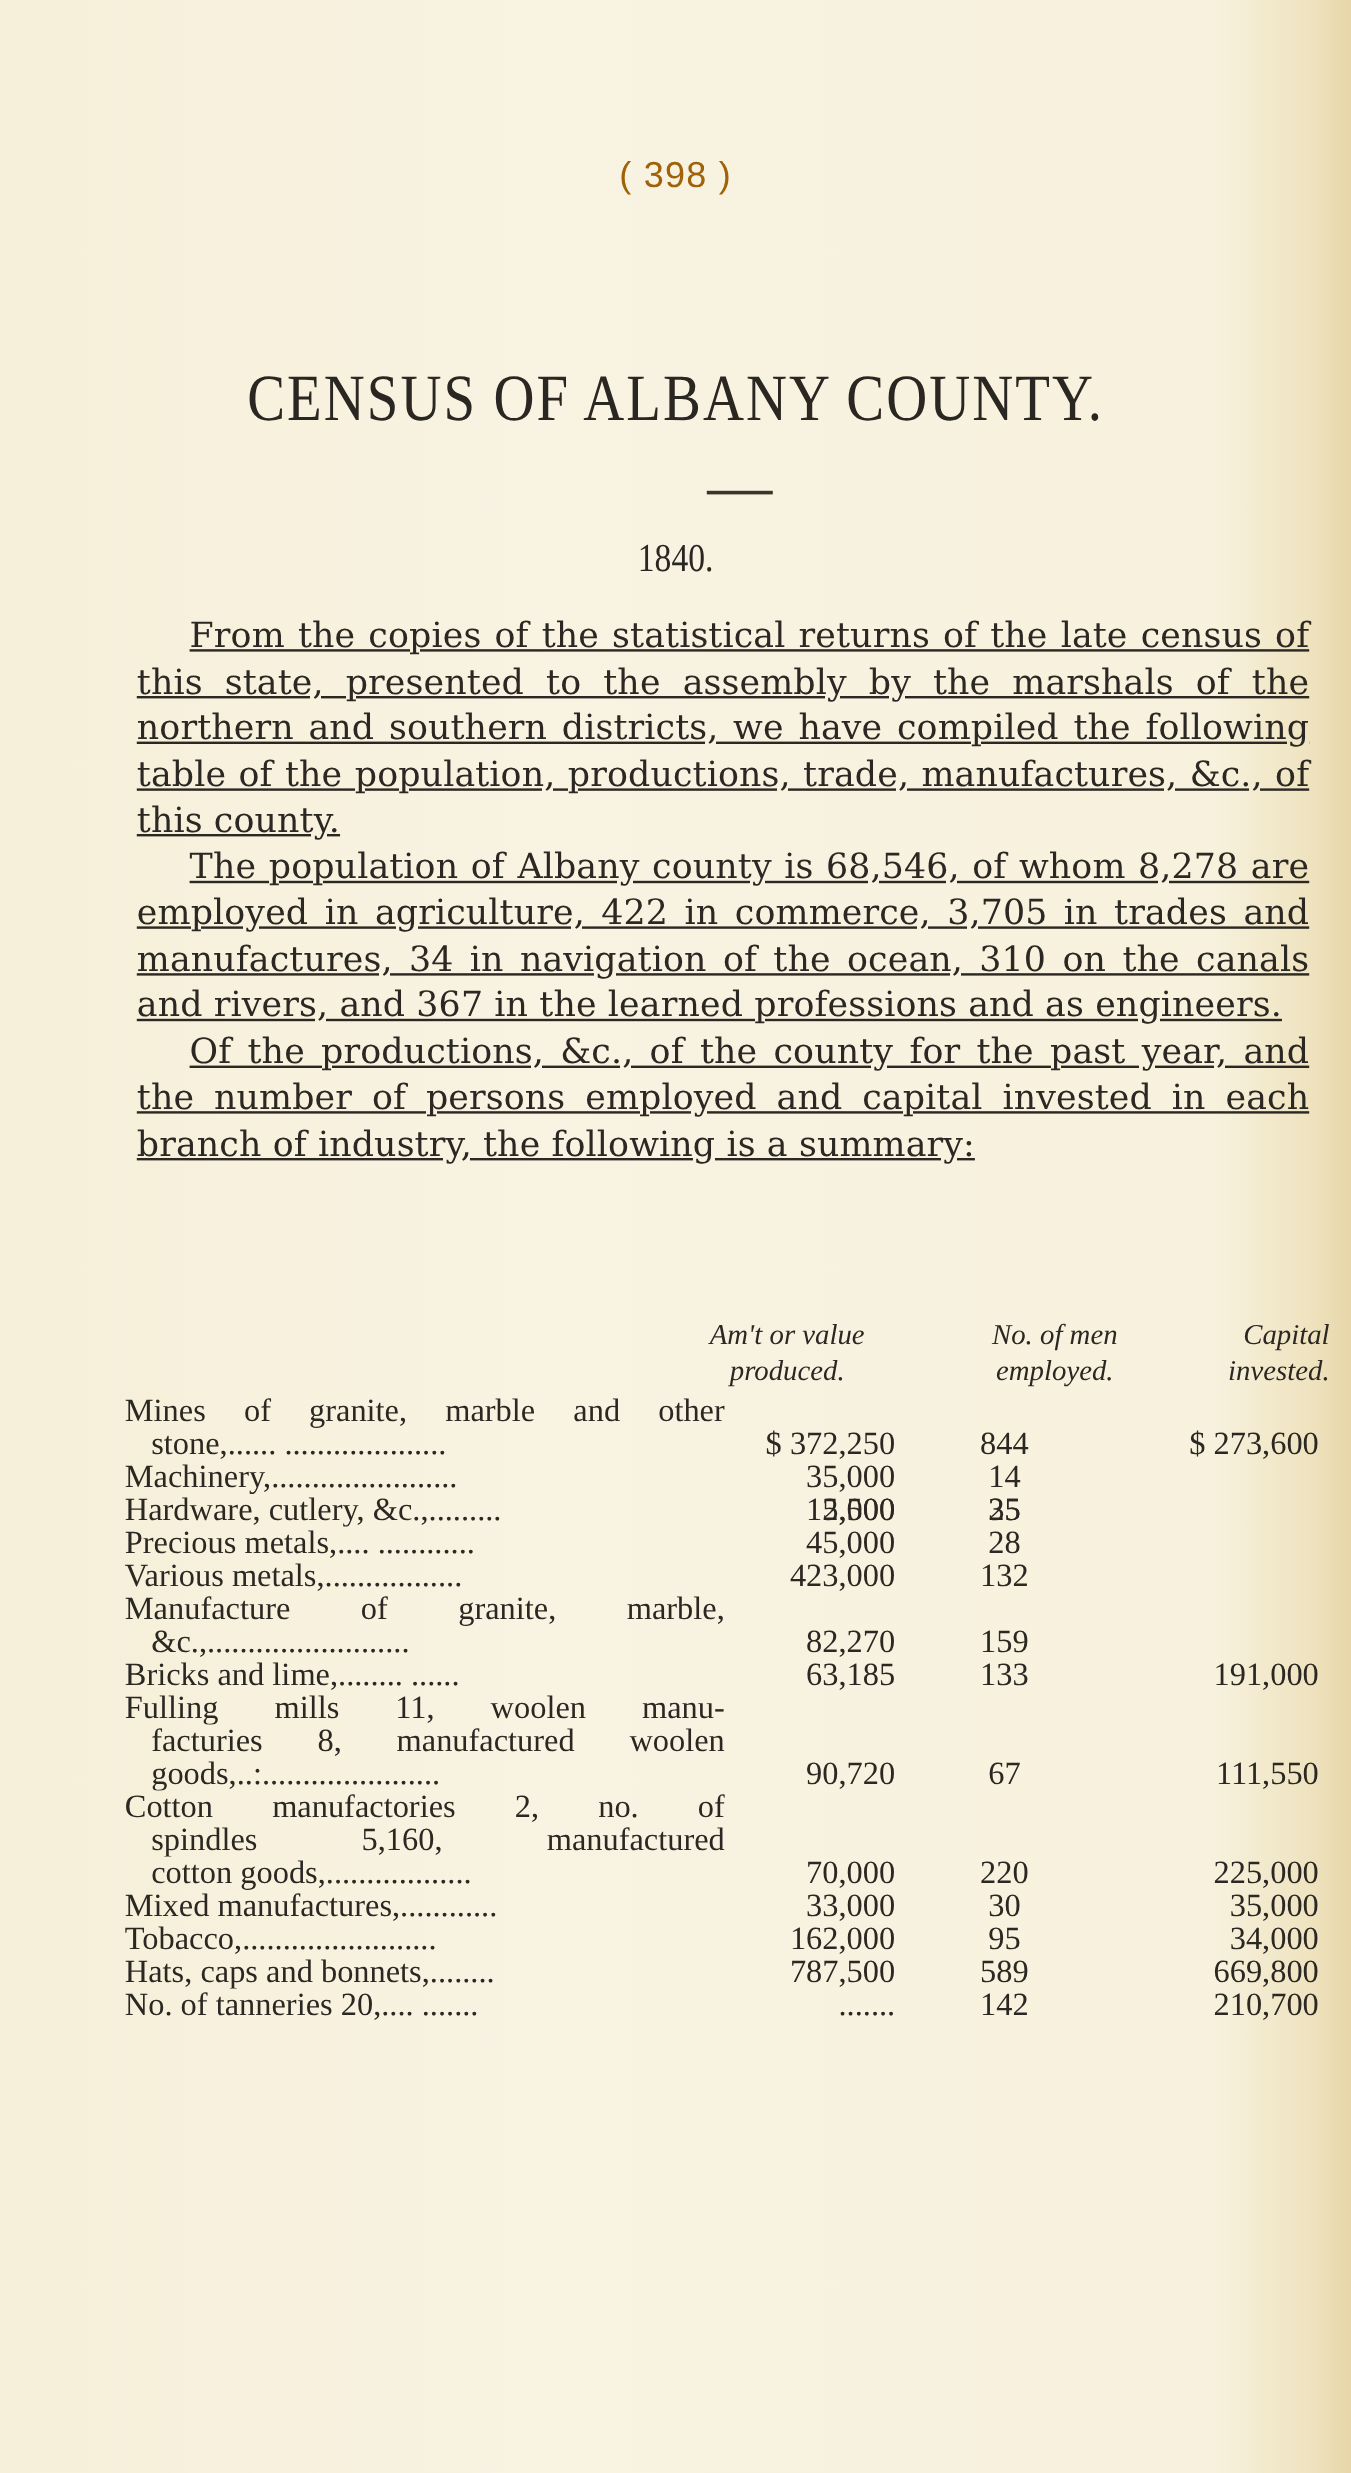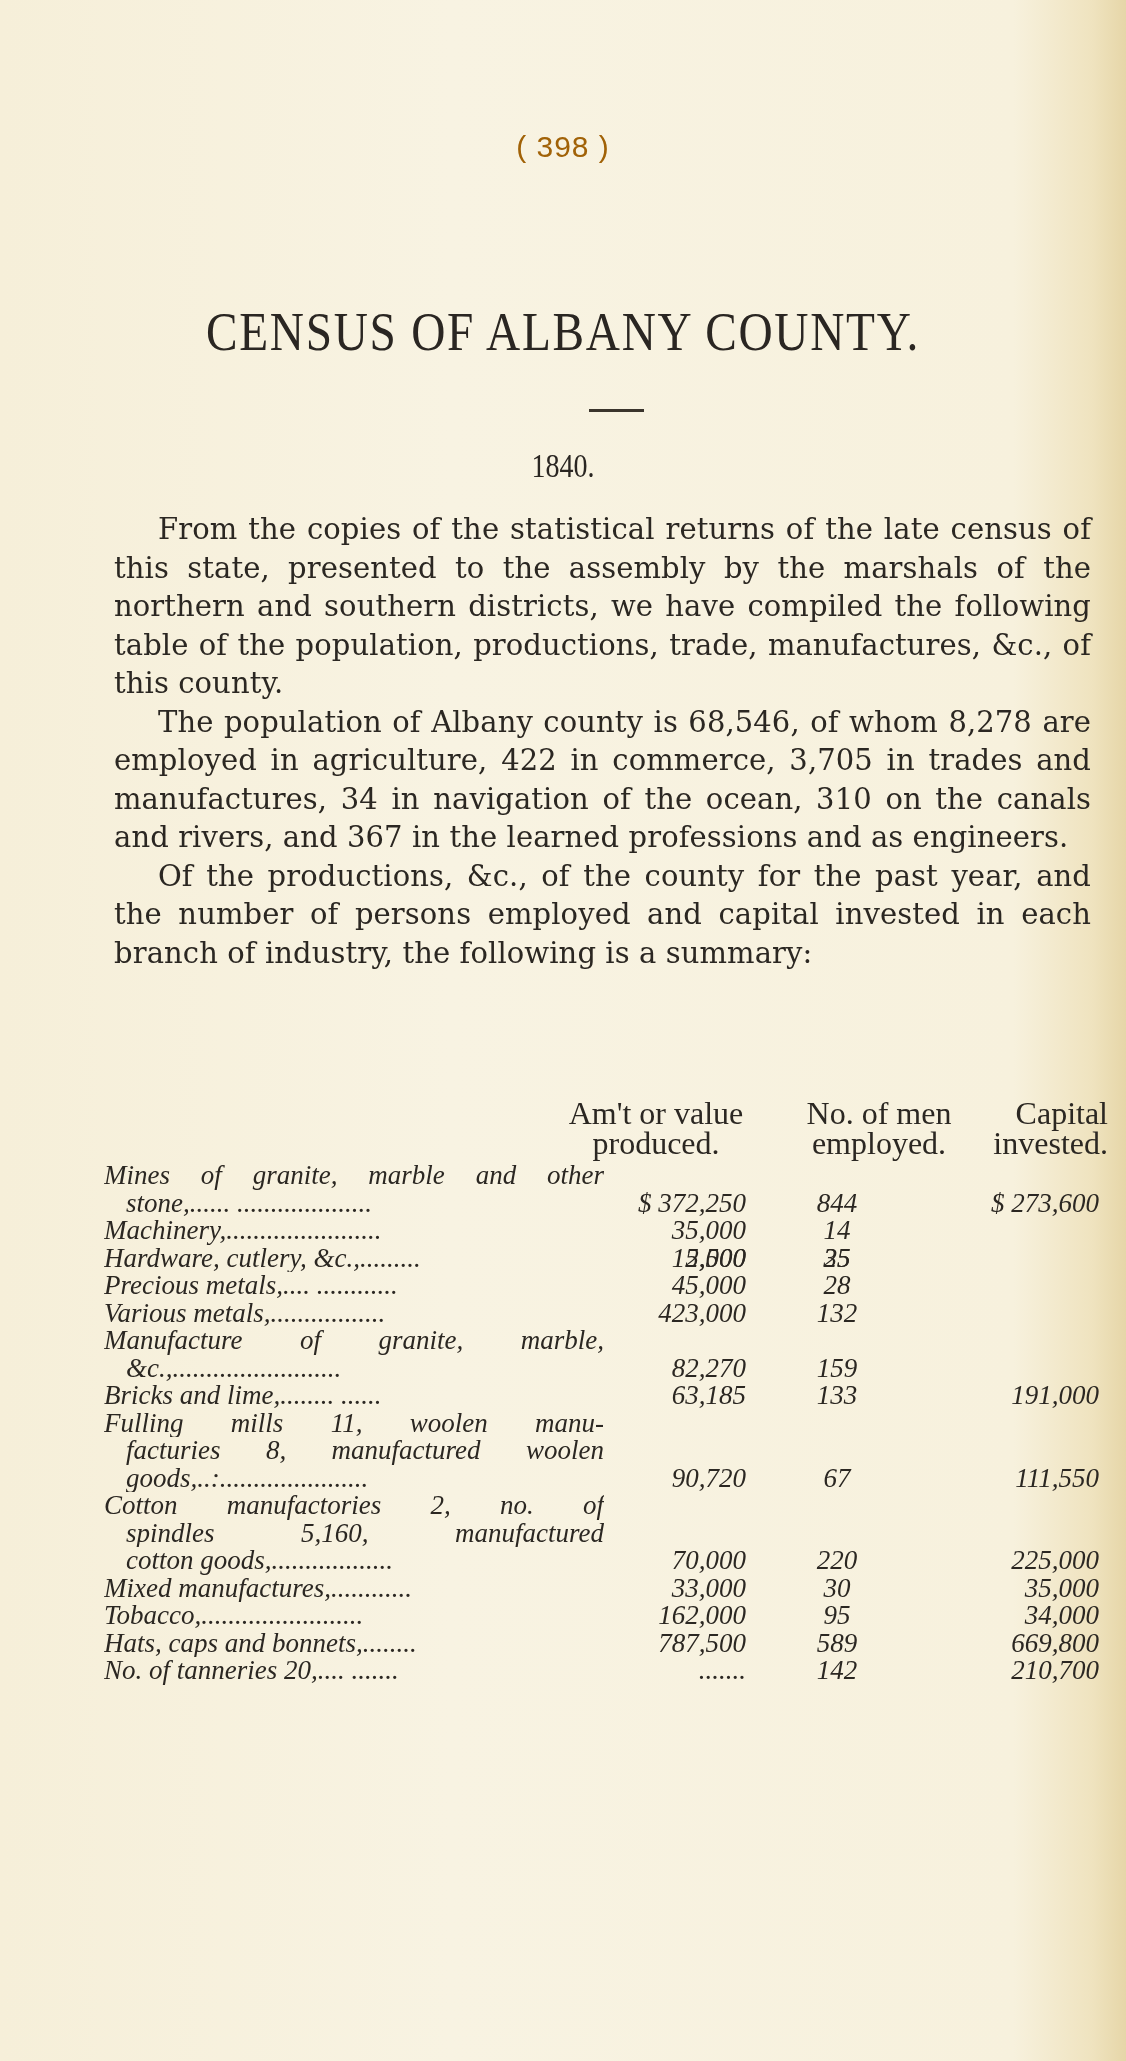--- a/index.html
+++ b/index.html
@@ -73,48 +73,49 @@
       line-height: 38.5px;
       text-align: justify;
       color: #2b2722;
     }
     .body-text p {
       margin: 0;
       text-indent: 44px;
       text-align: justify;
       text-align-last: left;
       letter-spacing: 0.1px;
+      text-decoration: underline;
     }
     .table {
       position: absolute;
       top: 1098px;
       left: 104px;
       width: 990px;
       font-family: "Liberation Serif", "DejaVu Serif", serif;
       font-size: 27px;
       color: #2b2722;
     }
     .thead {
       position: relative;
       height: 64px;
-      font-size: 32px;
+      font-style: italic;
+      font-size: 24px;
     }
     .thead .col {
       position: absolute;
       top: 0;
       text-align: center;
       line-height: 30px;
     }
     .thead .c1 { left: 462px; width: 180px; }
     .thead .c2 { left: 700px; width: 150px; }
     .thead .c3 { left: 864px; width: 140px; text-align: right; }
     .row {
       position: relative;
       line-height: 27.5px;
-      font-style: italic;
     }
     .row .label {
       display: block;
       width: 500px;
     }
     .row .label .line {
       display: block;
       white-space: nowrap;
       overflow: hidden;
     }

